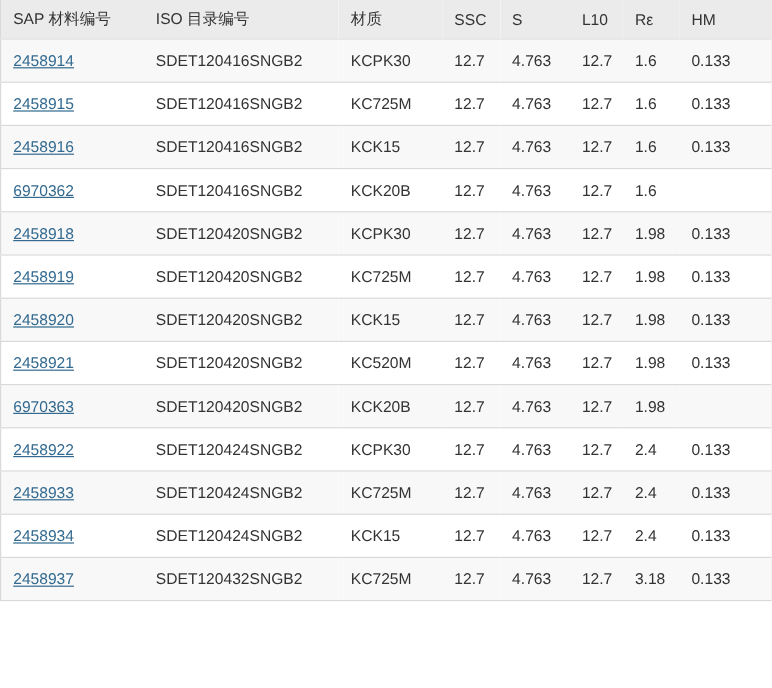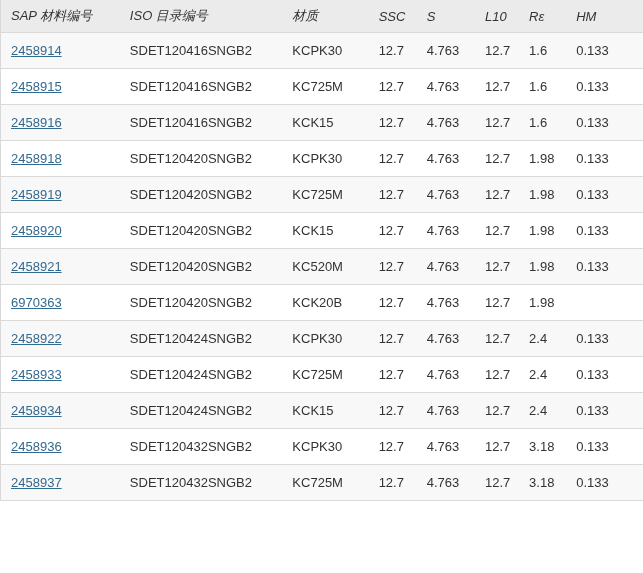--- a/index.html
+++ b/index.html
@@ -37,21 +37,20 @@
     height: 32px;
     font-size: 13px;
     font-weight: normal;
     text-align: left;
     vertical-align: middle;
     padding: 0 0 0 10px;
     border-bottom: 1px solid var(--border);
     color: var(--text);
     white-space: nowrap;
     overflow: hidden;
-    font-style: italic;
   }
   tbody td {
     height: 35px;
     font-size: 13px;
     vertical-align: middle;
     padding: 0 0 0 10px;
     border-bottom: 1px solid var(--border);
     white-space: nowrap;
     overflow: hidden;
   }
@@ -112,20 +111,30 @@
         <td><a href="#">2458916</a></td>
         <td>SDET120416SNGB2</td>
         <td>KCK15</td>
         <td>12.7</td>
         <td>4.763</td>
         <td>12.7</td>
         <td>1.6</td>
         <td>0.133</td>
       </tr>
       <tr>
+        <td><a href="#">6970362</a></td>
+        <td>SDET120416SNGB2</td>
+        <td>KCK20B</td>
+        <td>12.7</td>
+        <td>4.763</td>
+        <td>12.7</td>
+        <td>1.6</td>
+        <td></td>
+      </tr>
+      <tr>
         <td><a href="#">2458918</a></td>
         <td>SDET120420SNGB2</td>
         <td>KCPK30</td>
         <td>12.7</td>
         <td>4.763</td>
         <td>12.7</td>
         <td>1.98</td>
         <td>0.133</td>
       </tr>
       <tr>
@@ -189,30 +198,20 @@
         <td>0.133</td>
       </tr>
       <tr>
         <td><a href="#">2458934</a></td>
         <td>SDET120424SNGB2</td>
         <td>KCK15</td>
         <td>12.7</td>
         <td>4.763</td>
         <td>12.7</td>
         <td>2.4</td>
-        <td>0.133</td>
-      </tr>
-      <tr>
-        <td><a href="#">2458936</a></td>
-        <td>SDET120432SNGB2</td>
-        <td>KCPK30</td>
-        <td>12.7</td>
-        <td>4.763</td>
-        <td>12.7</td>
-        <td>3.18</td>
         <td>0.133</td>
       </tr>
       <tr>
         <td><a href="#">2458937</a></td>
         <td>SDET120432SNGB2</td>
         <td>KC725M</td>
         <td>12.7</td>
         <td>4.763</td>
         <td>12.7</td>
         <td>3.18</td>

